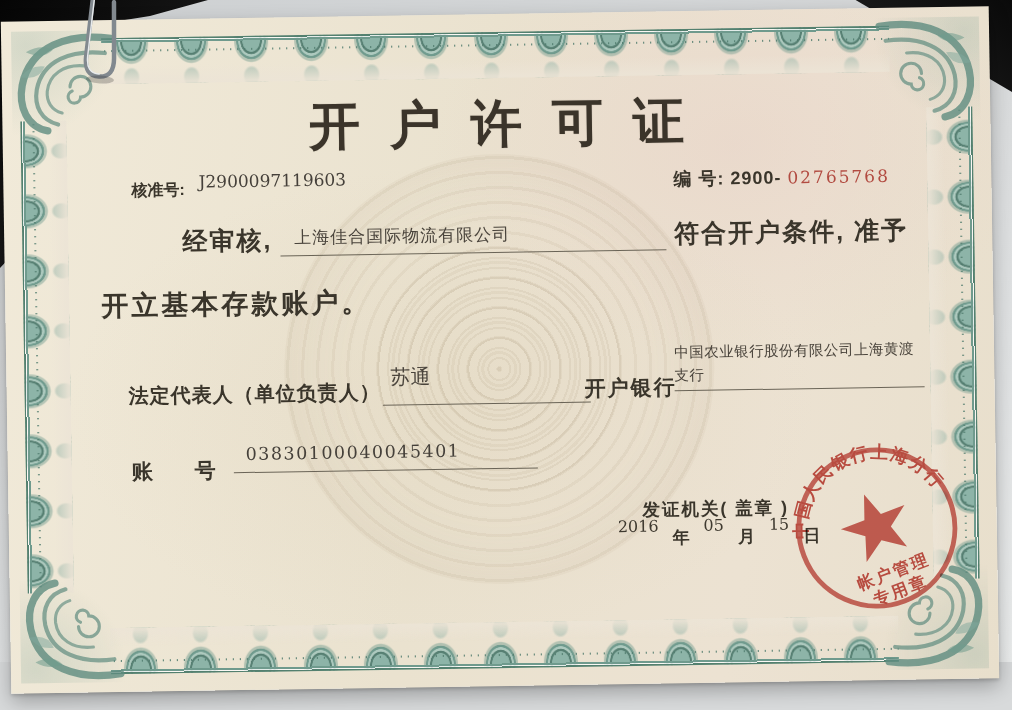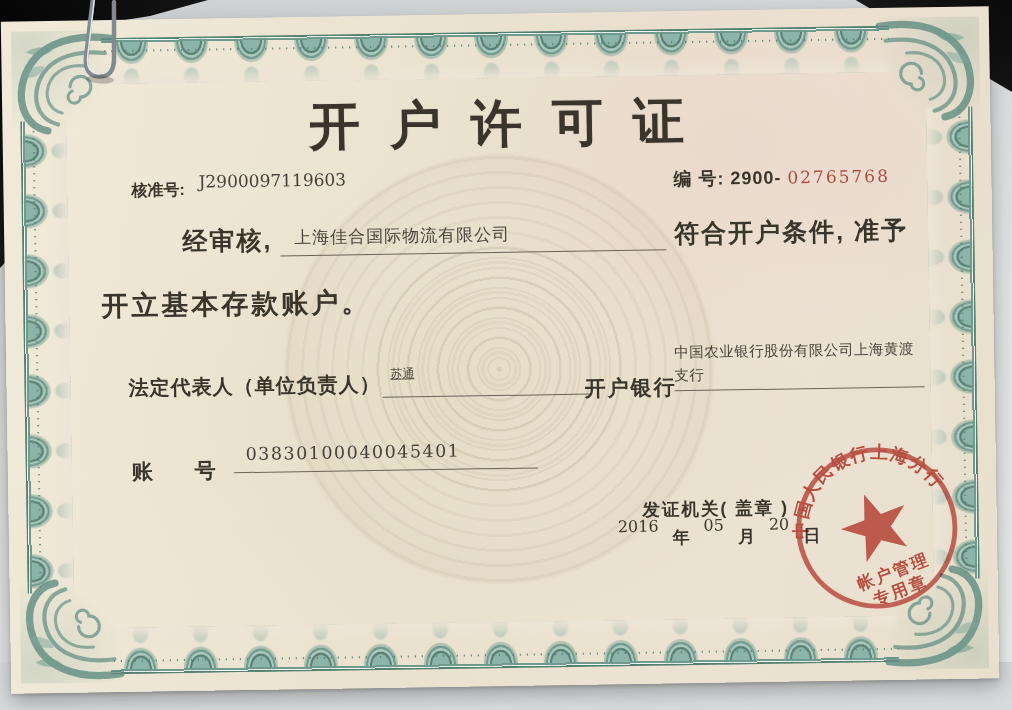--- a/index.html
+++ b/index.html
@@ -95,21 +95,21 @@
   .serial .num{font-size:17px;letter-spacing:2px;margin-left:6px;}
   .red{color:#b24b41;}
   .line1{left:178px;top:206px;display:flex;align-items:flex-end;}
   .line1 .big{font-size:25px;font-weight:700;letter-spacing:2px;}
   .company-cell{width:368px;border-bottom:1.5px solid #6a6457;margin:0 8px;padding:0 4px 6px 14px;}
   .company-cell span{font-size:17px;letter-spacing:1px;color:#4a443c;}
   .line2{left:96px;top:268px;font-size:27px;font-weight:700;letter-spacing:3px;}
   .rep-row{left:122px;top:348px;display:flex;align-items:flex-end;}
   .rep-row .lbl{font-size:20px;letter-spacing:1px;}
   .rep-cell{width:200px;border-bottom:1.5px solid #6a6457;margin-left:2px;padding:0 0 14px 8px;}
-  .rep-cell span{font-size:12px;color:#4a443c;text-decoration:underline;}
+  .rep-cell span{font-size:20px;color:#4a443c;}
   .bank-lbl{left:578px;top:362px;font-size:21px;font-weight:700;letter-spacing:2px;}
   .bank-cell{
     position:absolute;left:668px;top:330px;width:250px;
     border-bottom:1.5px solid #6a6457;padding-bottom:3px;
     font-size:14.5px;line-height:1.6;color:#4a443c;letter-spacing:.5px;
     font-family:"DejaVu Serif","Liberation Serif",serif;white-space:normal;
   }
   .acct-lbl{left:124px;top:438px;font-size:21px;letter-spacing:18px;font-weight:700;}
   .acct-cell{position:absolute;left:226px;top:426px;width:292px;border-bottom:1.5px solid #6a6457;padding:0 0 8px 12px;}
   .acct-cell span{font-size:17.5px;letter-spacing:1.5px;color:#45403a;}
@@ -215,21 +215,21 @@
 
     <div class="t lbl bank-lbl">开户银行</div>
     <div class="bank-cell">中国农业银行股份有限公司上海黄渡支行</div>
 
     <div class="t lbl acct-lbl">账 号</div>
     <div class="acct-cell"><span class="serif">03830100040045401</span></div>
 
     <div class="t issuer">发证机关( 盖章 )</div>
 
     <div class="t dateline">
-      <span class="num">2016</span><span class="unit">年</span><span class="num">05</span><span class="unit">月</span><span class="num">20</span><span class="unit">日</span>
+      <span class="num">2016</span><span class="unit">年</span><span class="num">05</span><span class="unit">月</span><span class="num">15</span><span class="unit">日</span>
     </div>
 
     <div class="seal">
       <svg viewBox="0 0 200 200">
         <circle cx="100" cy="100" r="78" fill="none" stroke="#c4473f" stroke-width="5" opacity=".85"></circle>
         <path id="sealArc" d="M 34.2,124 A 70,70 0 1 1 165.8,124" fill="none"></path>
         <text font-size="17.5" font-weight="bold" fill="#c4473f" letter-spacing="1.5" font-family="'Liberation Sans',sans-serif">
           <textPath href="#sealArc" startOffset="50%" text-anchor="middle">中国人民银行上海分行</textPath>
         </text>
         <path d="M100,64 L108.8,88.2 L134,88.2 L113.6,103.6 L121.6,128 L100,113 L78.4,128 L86.4,103.6 L66,88.2 L91.2,88.2 Z" fill="#c4473f" opacity=".9"></path>

